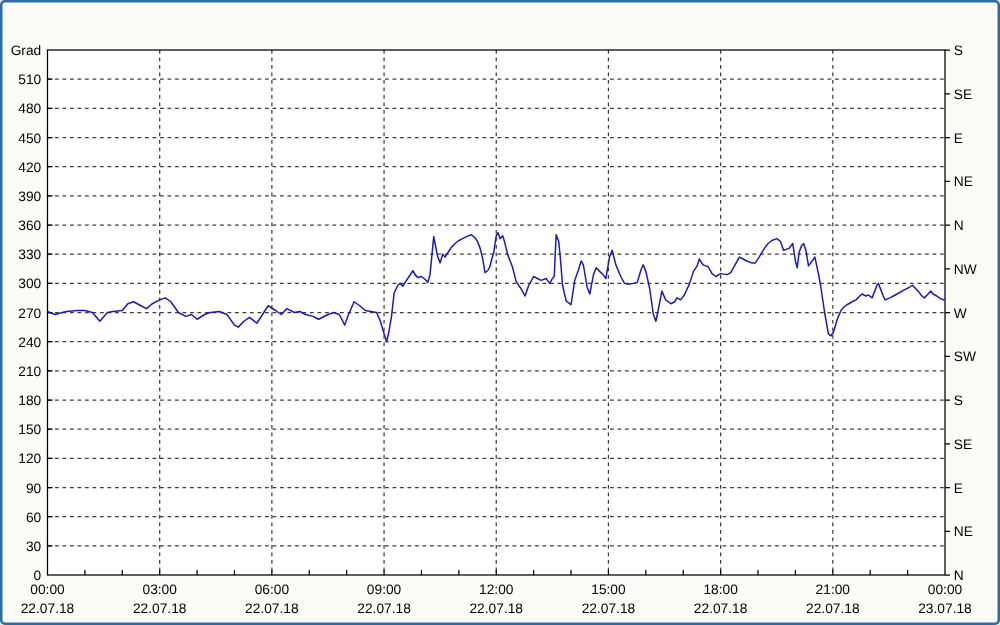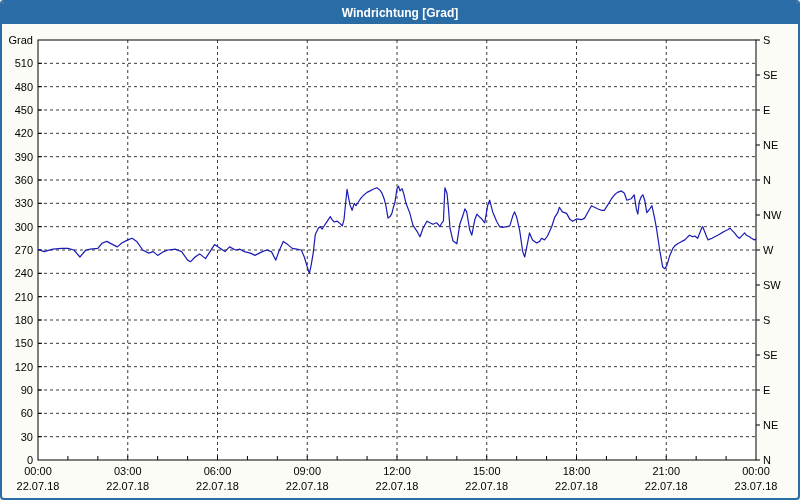--- a/index.html
+++ b/index.html
@@ -12,23 +12,20 @@
     display:flex;align-items:center;justify-content:center;
     font:bold 12px "Liberation Sans", sans-serif;color:#ffffff;z-index:2;
   }
   .chart-area{position:absolute;top:0;left:0;right:0;bottom:0;z-index:1;}
   svg text{font-family:"Liberation Sans", sans-serif;font-size:11px;fill:#000;}
 </style>
 </head>
 <body>
 
 <div class="window" style="border-color: rgb(42, 108, 165); background: rgb(252, 252, 246);">
-  <div class="titlebar" style="background: rgb(42, 108, 165); color: rgb(255, 255, 255);">
-    <span>Windrichtung [Grad]</span>
-  </div>
   <div class="chart-area">
     <svg id="chart" width="796" height="496" viewBox="2 2 796 496">
         <rect x="38" y="40" width="718" height="420" fill="#ffffff"></rect>
         <line x1="38" y1="436.6666666666667" x2="756" y2="436.6666666666667" stroke="#3c3c3c" stroke-width="1" stroke-dasharray="3 3"></line>
         <line x1="38" y1="413.3333333333333" x2="756" y2="413.3333333333333" stroke="#3c3c3c" stroke-width="1" stroke-dasharray="3 3"></line>
         <line x1="38" y1="390" x2="756" y2="390" stroke="#3c3c3c" stroke-width="1" stroke-dasharray="3 3"></line>
         <line x1="38" y1="366.6666666666667" x2="756" y2="366.6666666666667" stroke="#3c3c3c" stroke-width="1" stroke-dasharray="3 3"></line>
         <line x1="38" y1="343.3333333333333" x2="756" y2="343.3333333333333" stroke="#3c3c3c" stroke-width="1" stroke-dasharray="3 3"></line>
         <line x1="38" y1="320" x2="756" y2="320" stroke="#3c3c3c" stroke-width="1" stroke-dasharray="3 3"></line>
         <line x1="38" y1="296.66666666666663" x2="756" y2="296.66666666666663" stroke="#3c3c3c" stroke-width="1" stroke-dasharray="3 3"></line>

